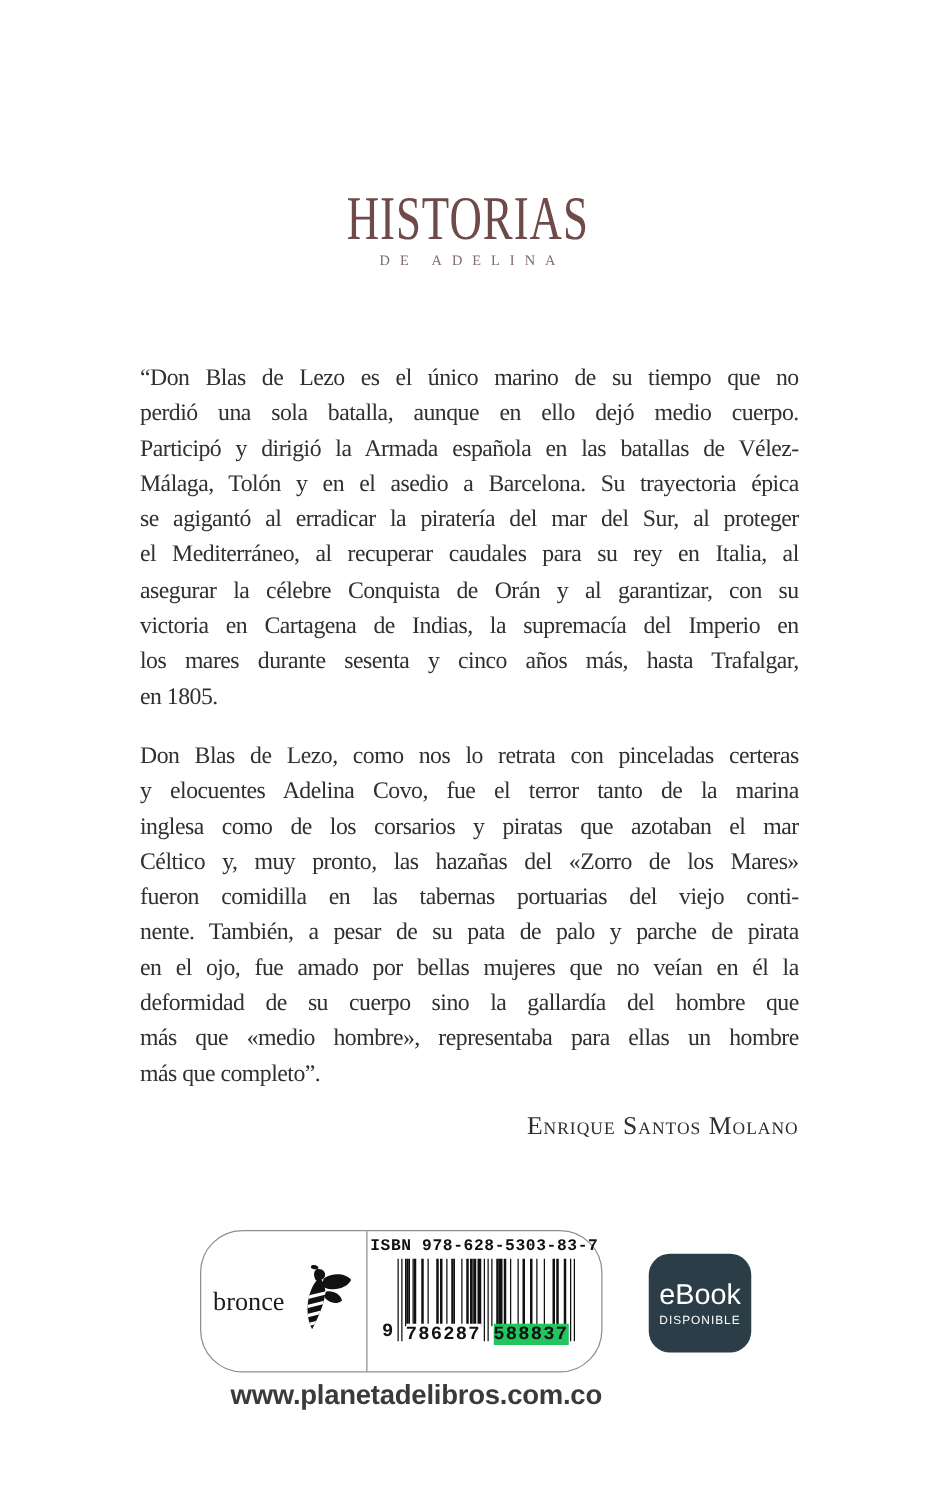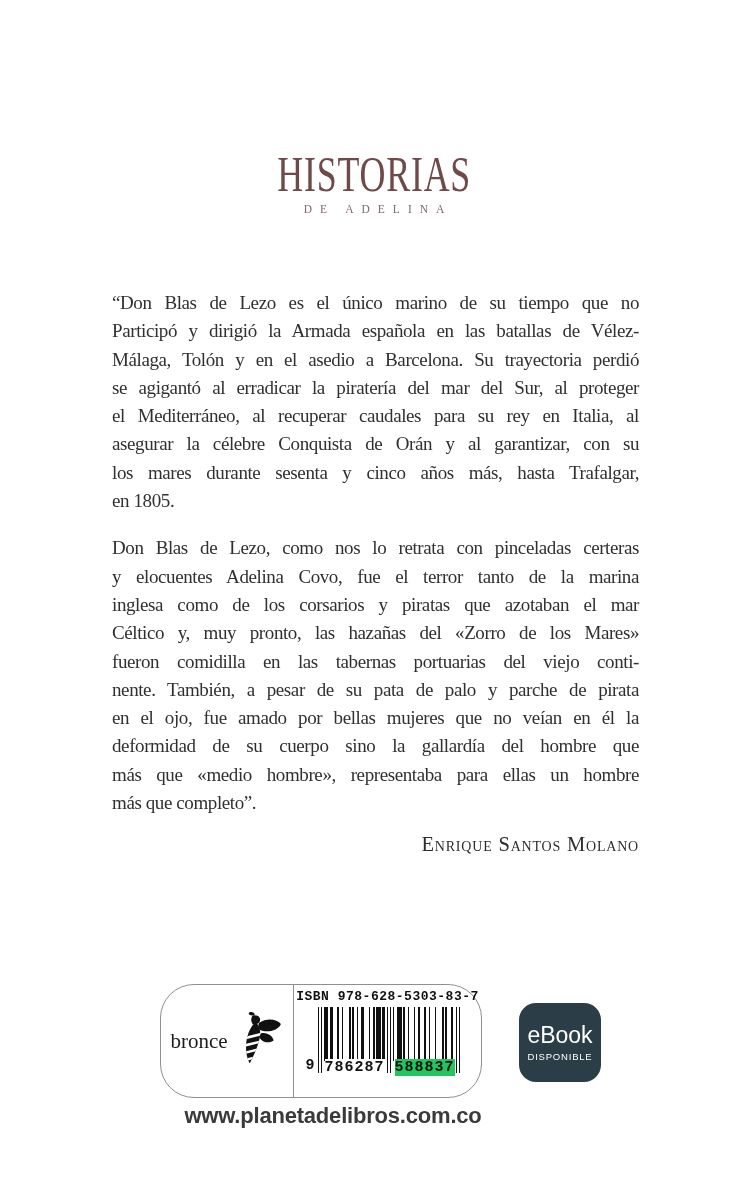--- a/index.html
+++ b/index.html
@@ -106,25 +106,27 @@
 <div class="page">
 
   <header class="logo">
     <div class="logo-title">HISTORIAS</div>
     <div class="logo-subtitle">DE ADELINA</div>
   </header>
 
   <section class="synopsis">
     <div class="paragraph">
         <div class="synopsis-line">“Don Blas de Lezo es el único marino de su tiempo que no</div>
+        <div class="synopsis-line">perdió una sola batalla, aunque en ello dejó medio cuerpo.</div>
         <div class="synopsis-line">Participó y dirigió la Armada española en las batallas de Vélez-</div>
-        <div class="synopsis-line">Málaga, Tolón y en el asedio a Barcelona. Su trayectoria perdió</div>
+        <div class="synopsis-line">Málaga, Tolón y en el asedio a Barcelona. Su trayectoria épica</div>
         <div class="synopsis-line">se agigantó al erradicar la piratería del mar del Sur, al proteger</div>
         <div class="synopsis-line">el Mediterráneo, al recuperar caudales para su rey en Italia, al</div>
         <div class="synopsis-line">asegurar la célebre Conquista de Orán y al garantizar, con su</div>
+        <div class="synopsis-line">victoria en Cartagena de Indias, la supremacía del Imperio en</div>
         <div class="synopsis-line">los mares durante sesenta y cinco años más, hasta Trafalgar,</div>
         <div class="synopsis-line last">en 1805.</div>
       </div>
     <div class="paragraph">
         <div class="synopsis-line">Don Blas de Lezo, como nos lo retrata con pinceladas certeras</div>
         <div class="synopsis-line">y elocuentes Adelina Covo, fue el terror tanto de la marina</div>
         <div class="synopsis-line">inglesa como de los corsarios y piratas que azotaban el mar</div>
         <div class="synopsis-line">Céltico y, muy pronto, las hazañas del «Zorro de los Mares»</div>
         <div class="synopsis-line">fueron comidilla en las tabernas portuarias del viejo conti-</div>
         <div class="synopsis-line">nente. También, a pesar de su pata de palo y parche de pirata</div>

